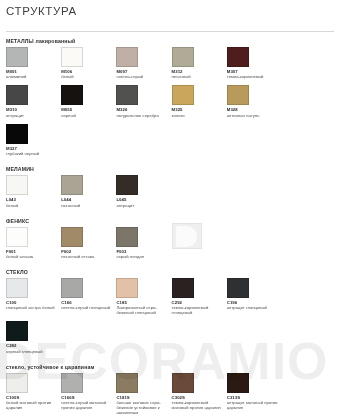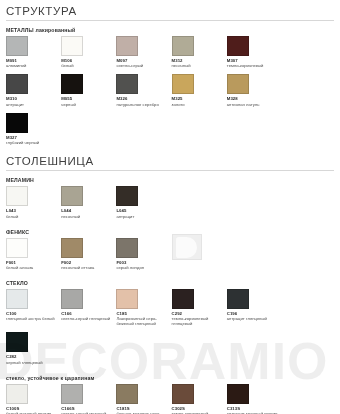--- a/index.html
+++ b/index.html
@@ -44,21 +44,21 @@
     z-index: 5;
     font-family: "Liberation Sans", "DejaVu Sans", sans-serif;
   }
 
   
   .section-title {
     font-size: 11.5px;
     font-weight: 400;
     color: #3f3f3f;
     letter-spacing: 0.6px;
-    padding-bottom: 3px;
+    padding-bottom: 14px;
     border-bottom: 1px solid #d7d7d7;
     margin-bottom: 6px;
   }
 
   .sub-title {
     font-size: 5.2px;
     font-weight: 700;
     color: #2e2e2e;
     letter-spacing: 0.15px;
     margin-bottom: 3px;
@@ -206,21 +206,20 @@
           <div class="swatch-chip" style="background: rgb(8, 8, 8);"></div>
           <div class="swatch-code">M327</div>
           <div class="swatch-name">глубокий черный</div>
         </div>
 
       </div>
     </div>
   </div>
 
   <div class="section">
-    <div class="section-title">СТОЛЕШНИЦА</div>
 
     <div class="block">
       <div class="sub-title">МЕЛАМИН</div>
       <div class="swatch-row">
         <div class="swatch-cell">
           <div class="swatch-chip" style="background: rgb(247, 247, 243);"></div>
           <div class="swatch-code">L043</div>
           <div class="swatch-name">белый</div>
         </div>
         <div class="swatch-cell">

